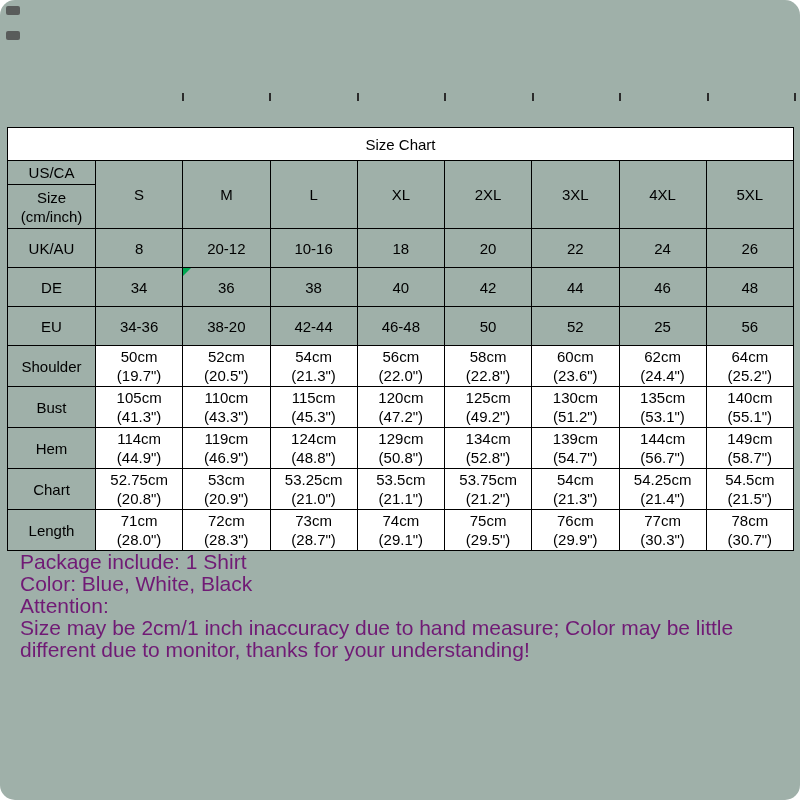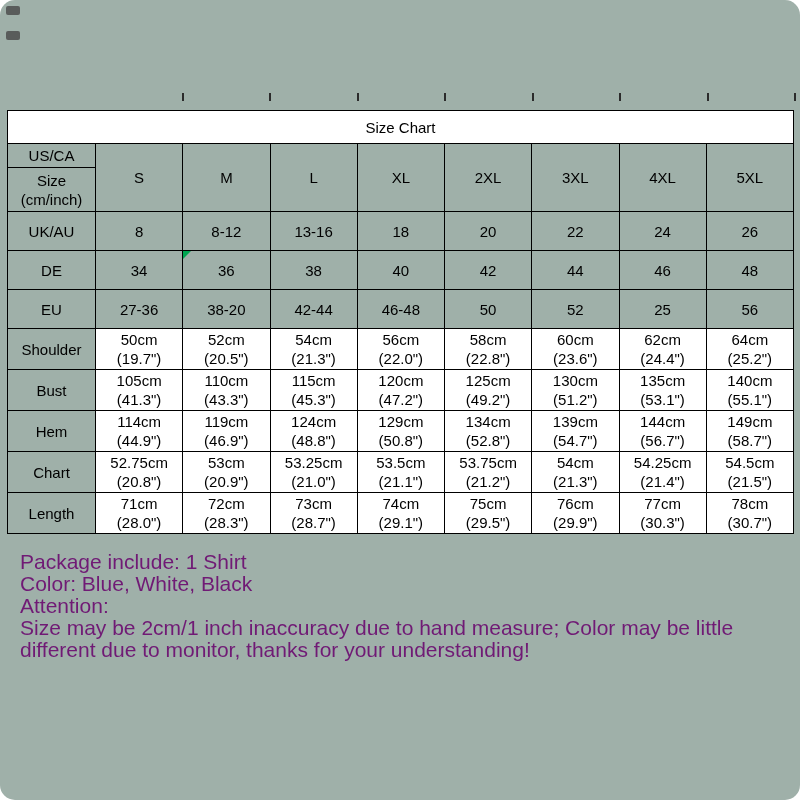--- a/index.html
+++ b/index.html
@@ -20,21 +20,21 @@
   }
   .artifact {
     position: absolute; left: 6px;
     width: 14px; height: 9px;
     background: #474747; opacity: .8; border-radius: 2px;
   }
   .artifact.a1 { top: 6px; }
   .artifact.a2 { top: 31px; }
 
   table.size-table {
-    position: absolute; left: 7px; top: 110px;
+    position: absolute; left: 7px; top: 127px;
     width: 787px;
     border-collapse: collapse;
     table-layout: fixed;
   }
   .col-label { width: 88px; }
   table.size-table td {
     border: 1px solid var(--border, #000);
     text-align: center;
     vertical-align: middle;
     font-size: 15px;
@@ -91,42 +91,42 @@
           <td class="green size-letter" rowspan="2">3XL</td>
           <td class="green size-letter" rowspan="2">4XL</td>
           <td class="green size-letter" rowspan="2">5XL</td>
         </tr>
         <tr>
           <td class="green label tall2">Size<br>(cm/inch)</td>
         </tr>
         <tr class="plain">
           <td class="green label">UK/AU</td>
           <td class="green">8</td>
-          <td class="green">8-12</td>
-          <td class="green">13-16</td>
+          <td class="green">20-12</td>
+          <td class="green">10-16</td>
           <td class="green">18</td>
           <td class="green">20</td>
           <td class="green">22</td>
           <td class="green">24</td>
           <td class="green">26</td>
         </tr>
         <tr class="plain">
           <td class="green label">DE</td>
           <td class="green">34</td>
           <td class="green"><span class="corner-flag"></span>36</td>
           <td class="green">38</td>
           <td class="green">40</td>
           <td class="green">42</td>
           <td class="green">44</td>
           <td class="green">46</td>
           <td class="green">48</td>
         </tr>
         <tr class="plain">
           <td class="green label">EU</td>
-          <td class="green">27-36</td>
+          <td class="green">34-36</td>
           <td class="green">38-20</td>
           <td class="green">42-44</td>
           <td class="green">46-48</td>
           <td class="green">50</td>
           <td class="green">52</td>
           <td class="green">25</td>
           <td class="green">56</td>
         </tr>
         <tr class="measure">
           <td class="green label">Shoulder</td>

